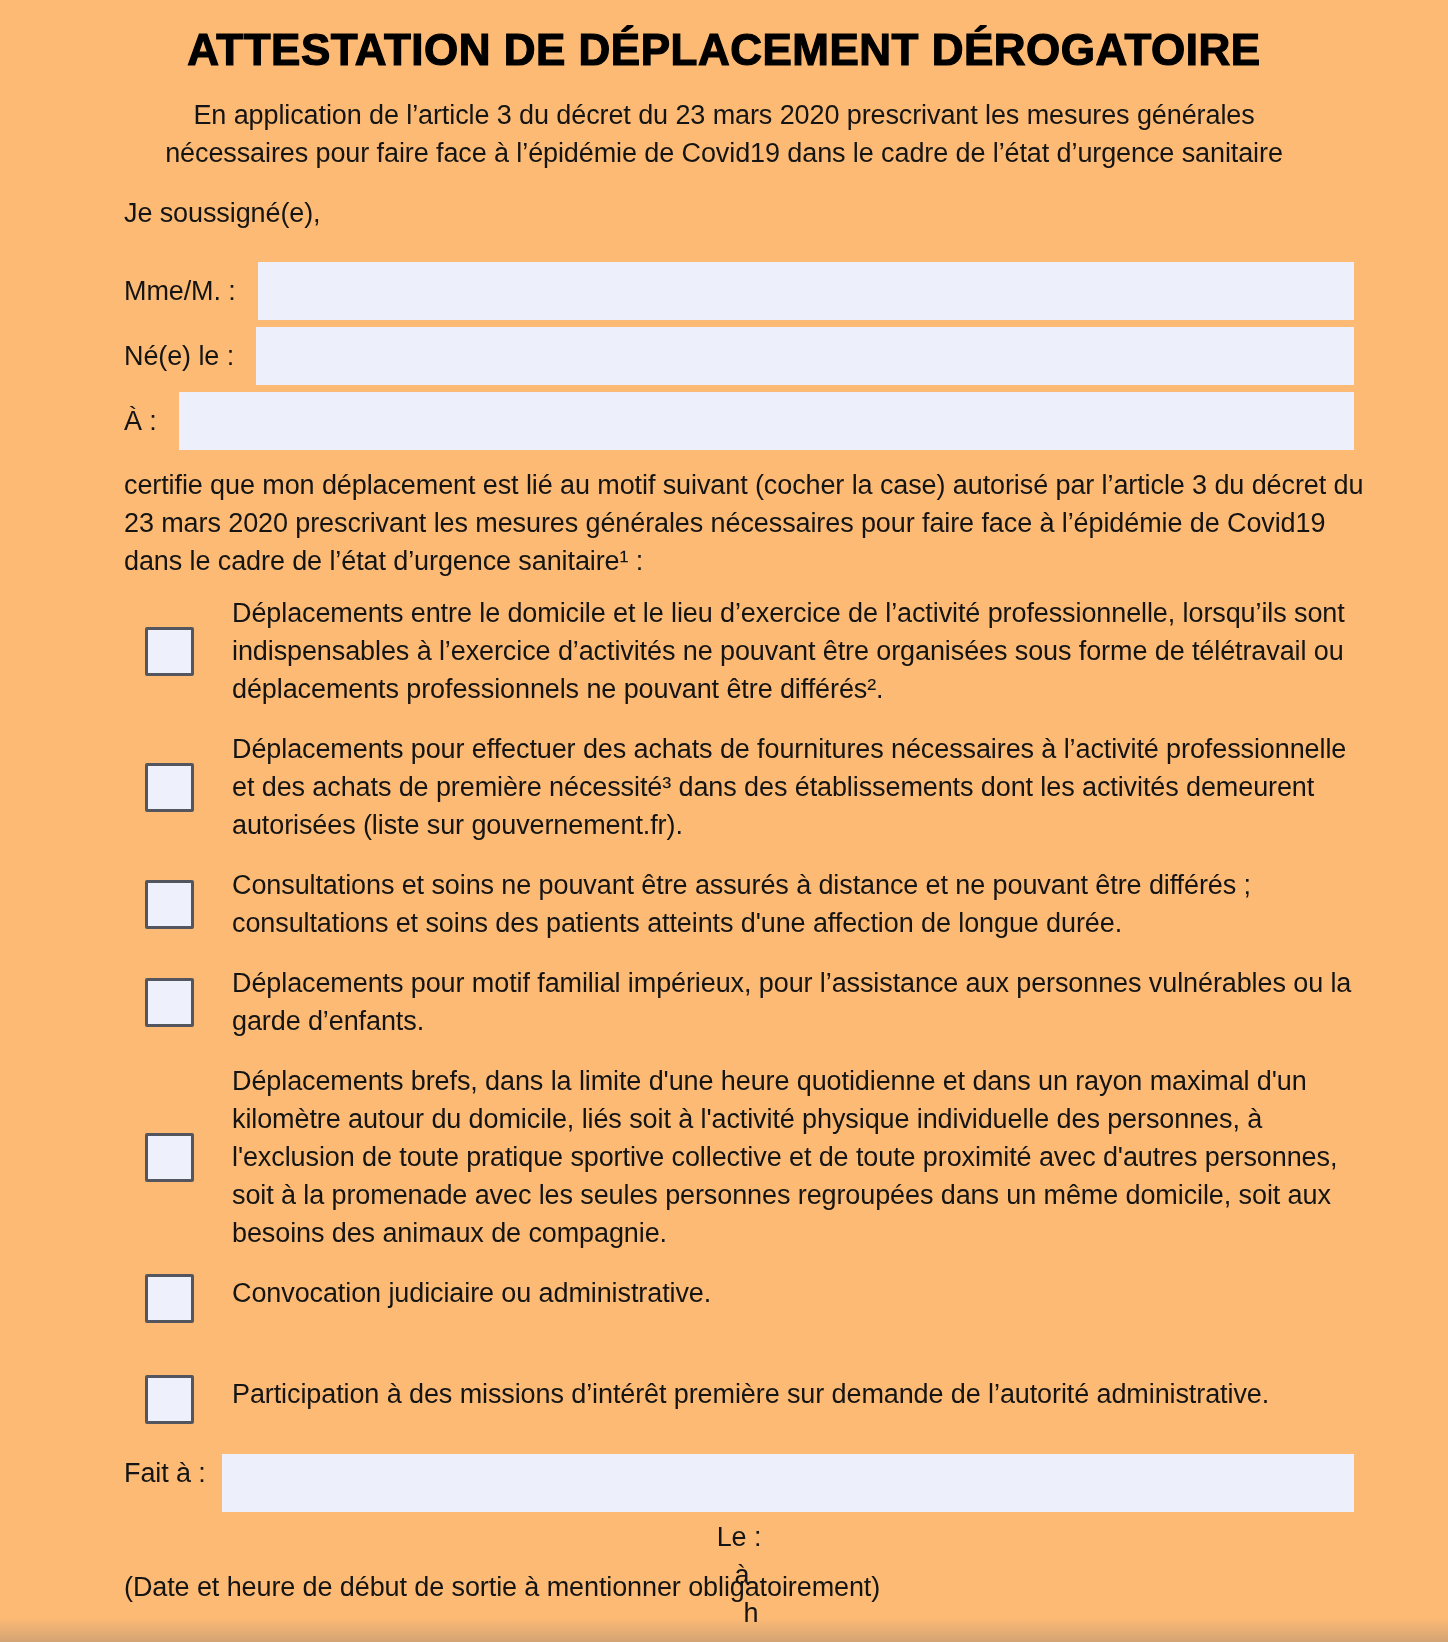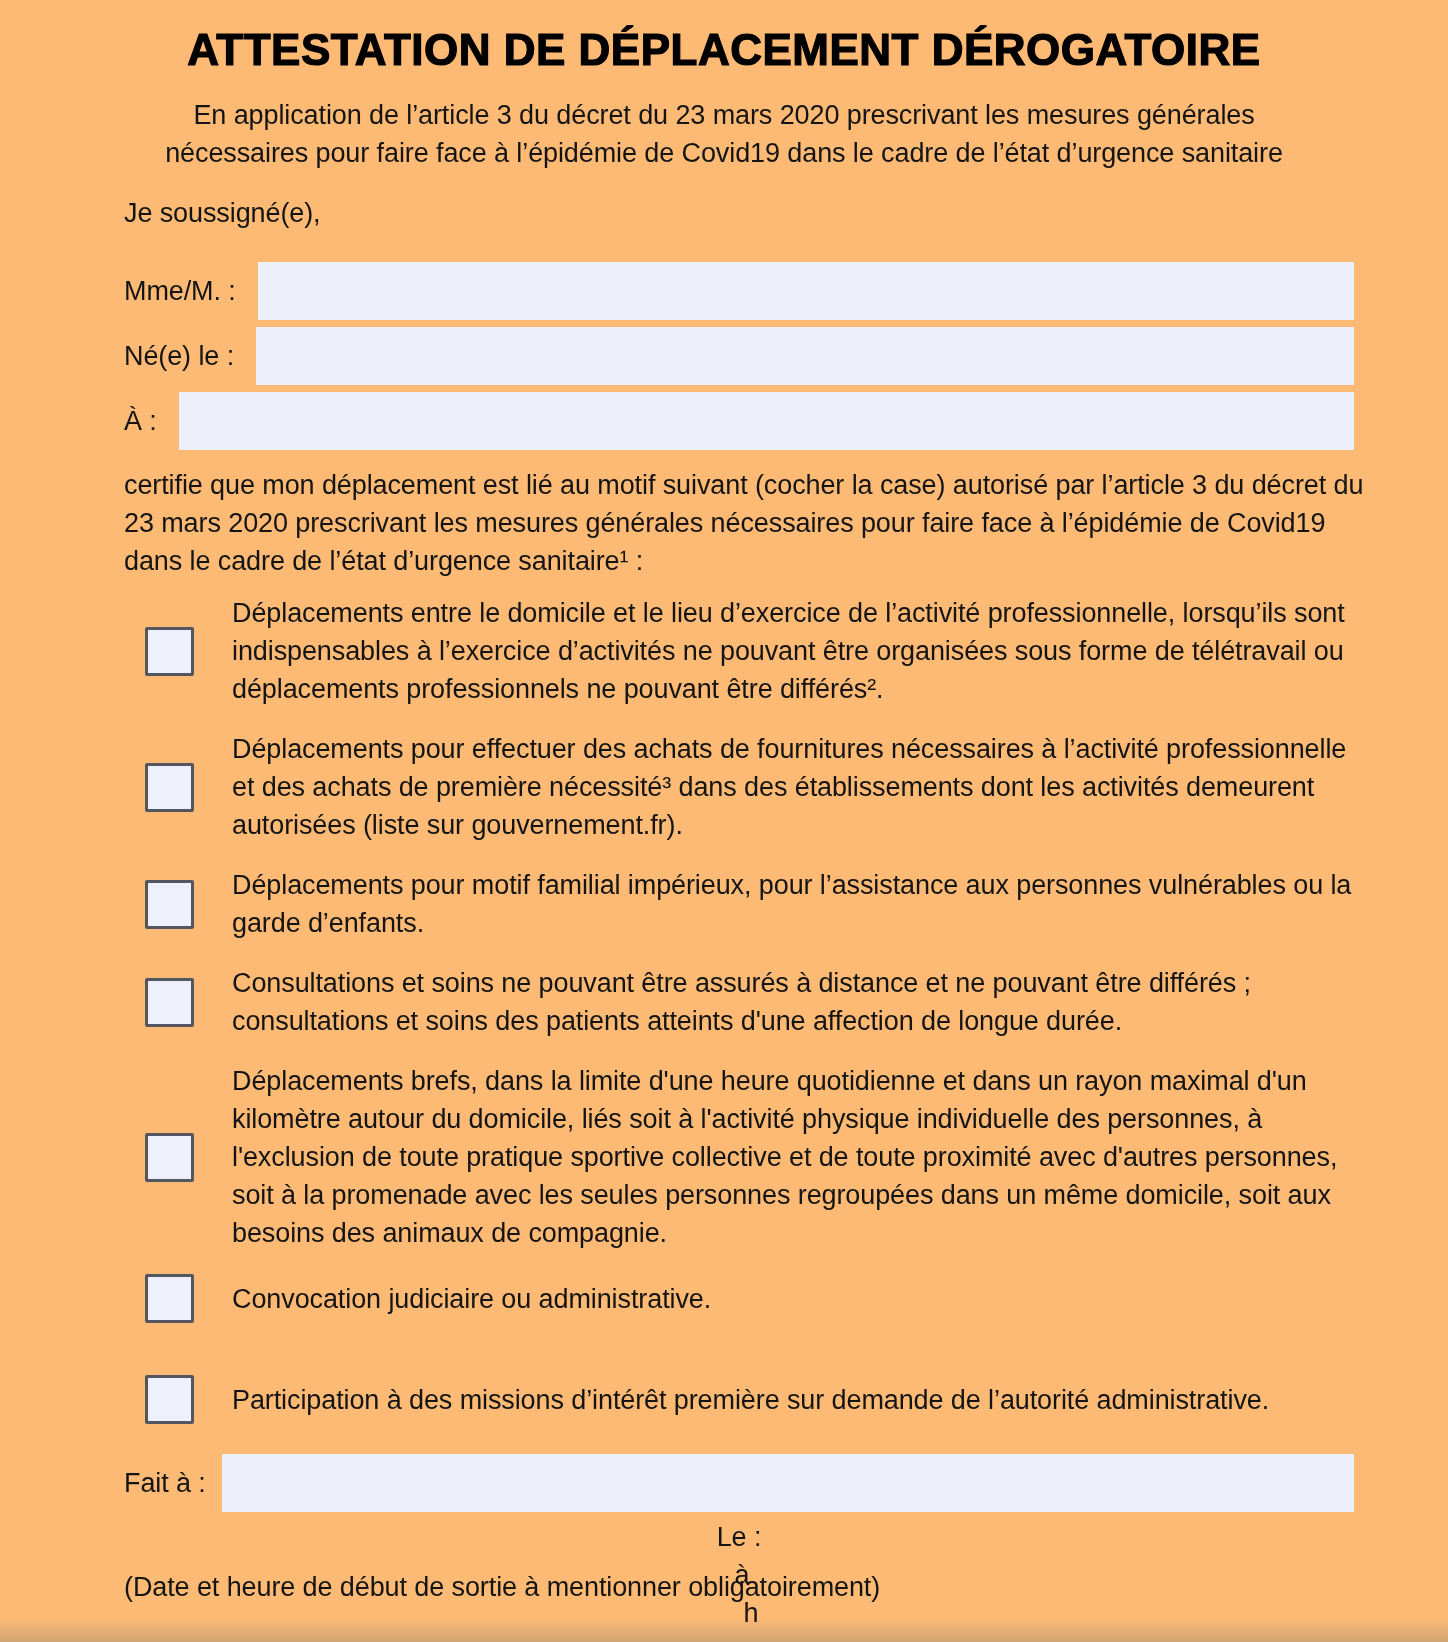--- a/index.html
+++ b/index.html
@@ -47,41 +47,40 @@
     height: 58px;
     flex: 1 1 auto;
     margin-left: 16px;
   }
 
   .certification { margin: 16px 60px 0 124px; max-width: 1260px; }
 
   .reasons { margin: 14px 30px 0 128px; }
   .reason {
     display: flex;
-    align-items: center;
     margin-bottom: 22px;
     padding-left: 17px;
   }
   .reason.extra-gap { margin-top: 52px; }
   .checkbox {
     flex: 0 0 auto;
     width: 49px;
     height: 49px;
     box-sizing: border-box;
     background: #eef1fc;
     border: 3px solid #53565e;
     border-radius: 2px;
     align-self: center;
   }
   .reason-text {
     margin-left: 38px;
     max-width: 1120px;
   }
 
-  .footer-row { display: flex; align-items: center; margin: 30px 94px 0 124px; height: 58px; }
+  .footer-row { display: flex; margin: 30px 94px 0 124px; height: 58px; }
   .footer-row .label { flex: 0 0 auto; white-space: nowrap; }
   .fait-a-box { background: #edf0fb; height: 58px; flex: 1 1 auto; margin-left: 16px; }
 
   .le-row { display: flex; align-items: center; margin: 6px 94px 0 124px; height: 58px; flex-direction: column; }
   .date-box   { background: #edf0fb; height: 58px; width: 223px; margin-left: 12px; }
   .at-label   { margin-left: 6px; }
   .hour-box   { background: #edf0fb; height: 58px; width: 60px;  margin-left: 2px; }
   .h-label    { margin-left: 24px; }
   .minute-box { background: #edf0fb; height: 58px; width: 85px;  margin-left: 18px; }
 
@@ -127,25 +126,25 @@
     <div class="reason">
       <div class="checkbox"></div>
       <div class="reason-text">Déplacements entre le domicile et le lieu d’exercice de l’activité professionnelle, lorsqu’ils sont indispensables à l’exercice d’activités ne pouvant être organisées sous forme de télétravail ou déplacements professionnels ne pouvant être différés².</div>
     </div>
     <div class="reason">
       <div class="checkbox"></div>
       <div class="reason-text">Déplacements pour effectuer des achats de fournitures nécessaires à l’activité professionnelle et des achats de première nécessité³ dans des établissements dont les activités demeurent autorisées (liste sur gouvernement.fr).</div>
     </div>
     <div class="reason">
       <div class="checkbox"></div>
-      <div class="reason-text">Déplacements pour motif familial impérieux, pour l’assistance aux personnes vulnérables ou la garde d’enfants.</div>
+      <div class="reason-text">Consultations et soins ne pouvant être assurés à distance et ne pouvant être différés ; consultations et soins des patients atteints d'une affection de longue durée.</div>
     </div>
     <div class="reason">
       <div class="checkbox"></div>
-      <div class="reason-text">Consultations et soins ne pouvant être assurés à distance et ne pouvant être différés ; consultations et soins des patients atteints d'une affection de longue durée.</div>
+      <div class="reason-text">Déplacements pour motif familial impérieux, pour l’assistance aux personnes vulnérables ou la garde d’enfants.</div>
     </div>
     <div class="reason">
       <div class="checkbox"></div>
       <div class="reason-text">Déplacements brefs, dans la limite d'une heure quotidienne et dans un rayon maximal d'un kilomètre autour du domicile, liés soit à l'activité physique individuelle des personnes, à l'exclusion de toute pratique sportive collective et de toute proximité avec d'autres personnes, soit à la promenade avec les seules personnes regroupées dans un même domicile, soit aux besoins des animaux de compagnie.</div>
     </div>
     <div class="reason">
       <div class="checkbox"></div>
       <div class="reason-text">Convocation judiciaire ou administrative.</div>
     </div>
     <div class="reason extra-gap">

